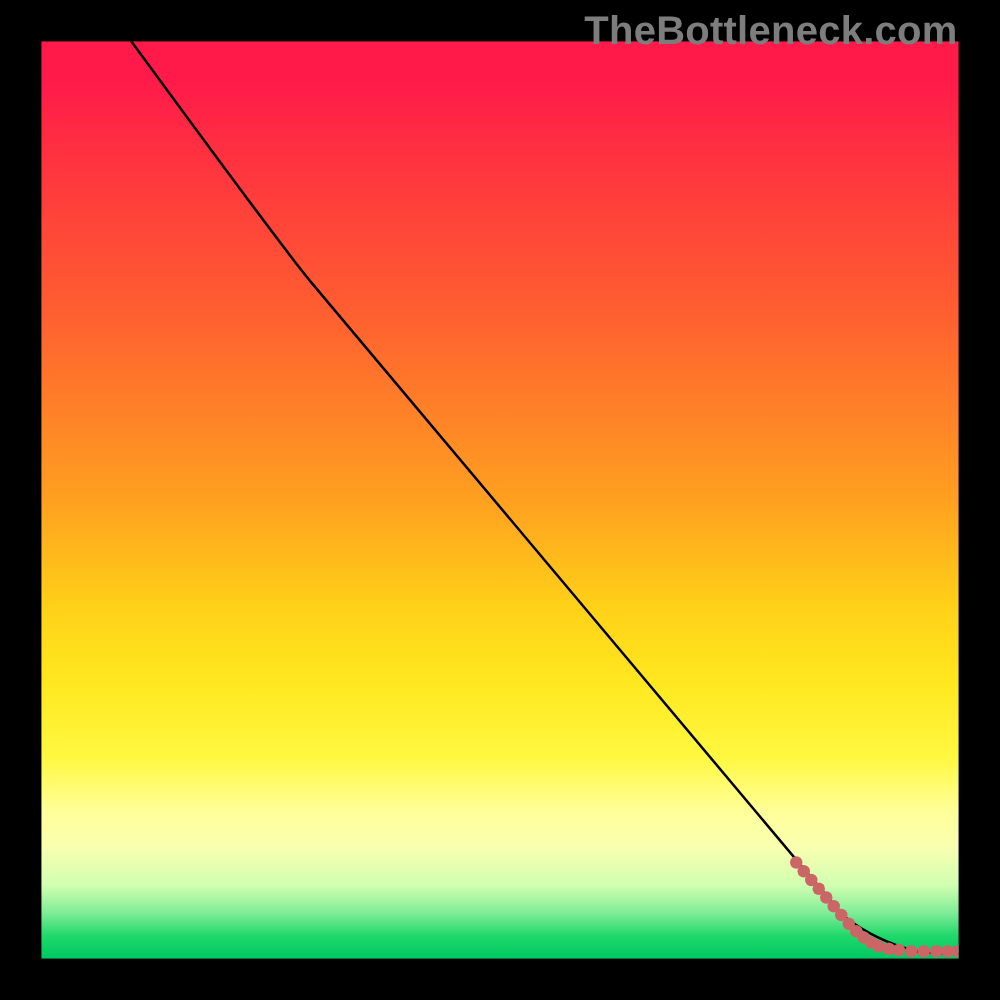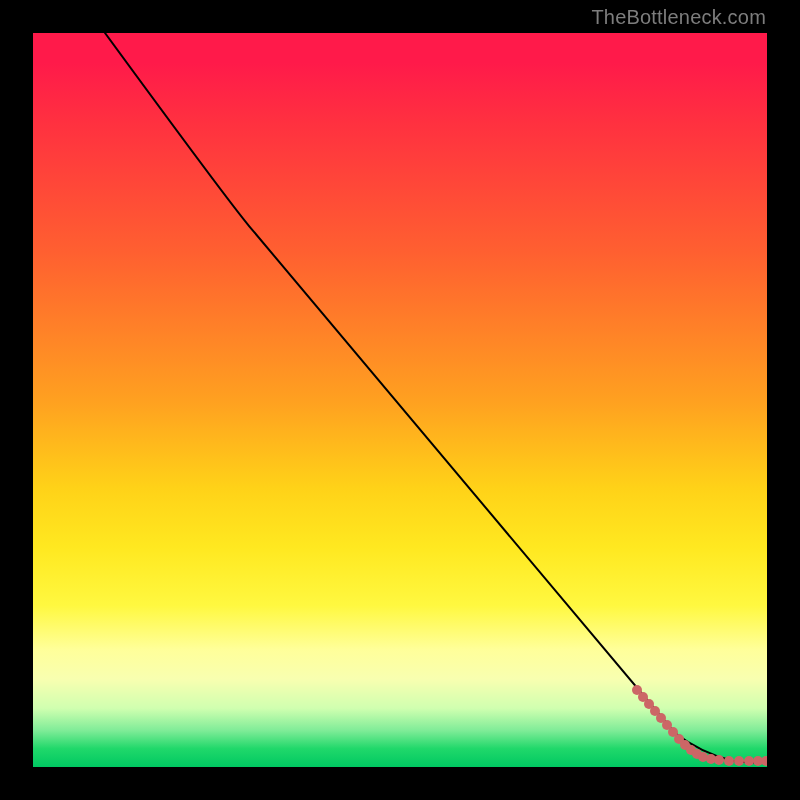--- a/index.html
+++ b/index.html
@@ -49,22 +49,22 @@
   }
   .svg-layer {
     position: absolute;
     inset: 0;
   }
   .attribution {
     position: absolute;
     top: 6px;
     right: 34px;
     color: #7d7d7d;
-    font-size: 20px;
-    font-weight: 400;
+    font-size: 32px;
+    font-weight: 700;
     letter-spacing: 0.2px;
   }
 </style>
 </head>
 <body>
 
 <div class="stage">
 
   <div class="plot">
     <div class="gradient"></div>

